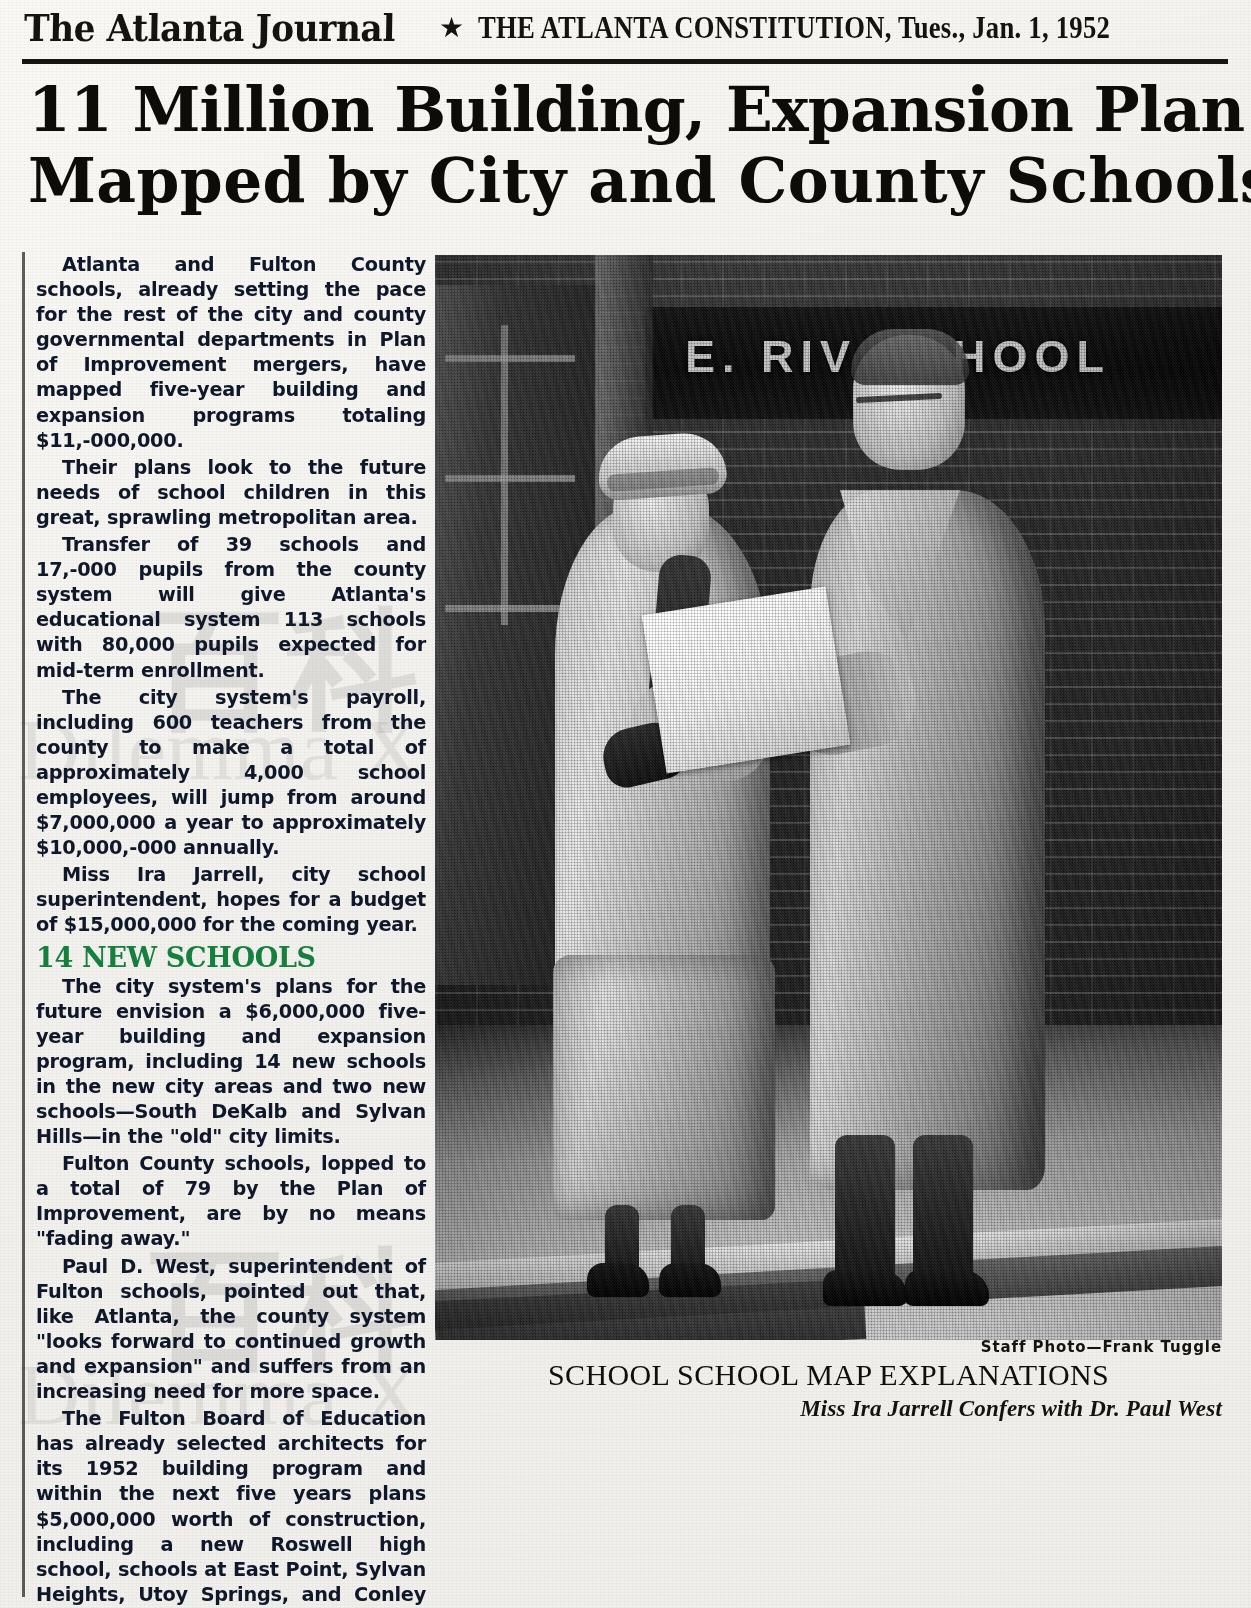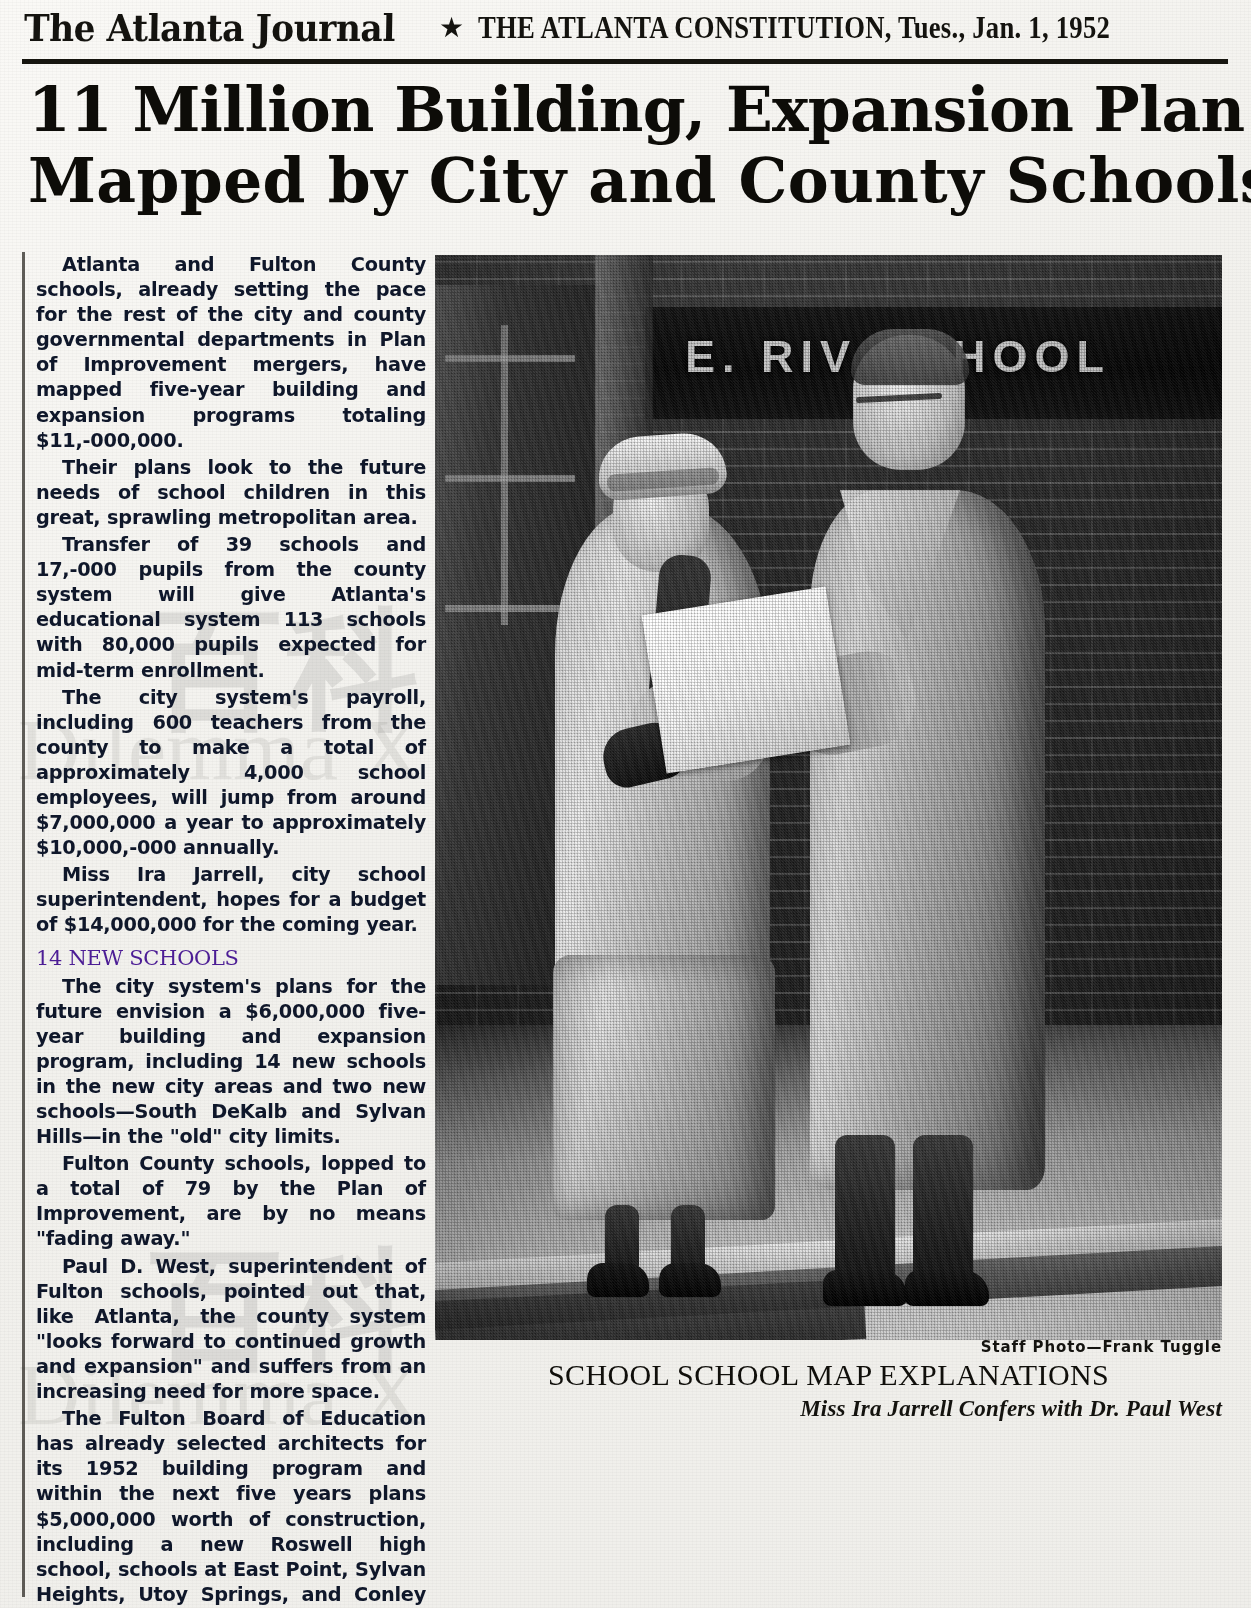--- a/index.html
+++ b/index.html
@@ -114,24 +114,24 @@
     line-height: 25.1px;
     color: #0f172a;
     text-align: justify;
     text-indent: 26px;
     margin: 0 0 2px 0;
     letter-spacing: -0.25px;
     word-spacing: 0.2px;
   }
   .subhead {
     font-family: "DejaVu Serif", serif;
-    font-weight: 400;
-    font-size: 21px;
+    font-weight: 700;
+    font-size: 27px;
     line-height: 30px;
-    color: #4c1d95;
+    color: #15803d;
     margin: 5px 0 1px 0;
     letter-spacing: -0.3px;
   }
 
   
   #photo {
     position: absolute;
     left: 435px; top: 255px;
     width: 787px; height: 1085px;
     z-index: 4;
@@ -460,21 +460,21 @@
     <div class="headline-line l1">11 Million Building, Expansion Plan</div>
     <div class="headline-line l2">Mapped by City  and County Schools</div>
   </div>
 
   <div id="column-rule"></div>
   <div id="story-column">
     <p class="para">Atlanta and Fulton County schools, already setting the pace for the rest of the city and county governmental departments in Plan of Improvement mergers, have mapped five-year building and expansion programs totaling $11,-000,000.</p>
     <p class="para">Their plans look to the future needs of school children in this great, sprawling metropolitan area.</p>
     <p class="para">Transfer of 39 schools and 17,-000 pupils from the county system will give Atlanta's educational system 113 schools with 80,000 pupils expected for mid-term enrollment.</p>
     <p class="para">The city system's payroll, including 600 teachers from the county to make a total of approximately 4,000 school employees, will jump from around $7,000,000 a year to approximately $10,000,-000 annually.</p>
-    <p class="para">Miss Ira Jarrell, city school superintendent, hopes for a budget of $14,000,000 for the coming year.</p>
+    <p class="para">Miss Ira Jarrell, city school superintendent, hopes for a budget of $15,000,000 for the coming year.</p>
     <div class="subhead">14 NEW SCHOOLS</div>
     <p class="para">The city system's plans for the future envision a $6,000,000 five-year building and expansion program, including 14 new schools in the new city areas and two new schools—South DeKalb and Sylvan Hills—in the "old" city limits.</p>
     <p class="para">Fulton County schools, lopped to a total of 79 by the Plan of Improvement, are by no means "fading away."</p>
     <p class="para">Paul D. West, superintendent of Fulton schools, pointed out that, like Atlanta, the county system "looks forward to continued growth and expansion" and suffers from an increasing need for more space.</p>
     <p class="para">The Fulton Board of Education has already selected architects for its 1952 building program and within the next five years plans $5,000,000 worth of construction, including a new Roswell high school, schools at East Point, Sylvan Heights, Utoy Springs, and Conley Heights, a Negro elementary school at East Point, and a consolidated Negro school to care for pupils now scattered in Red Oak, Union City and Enon schools.</p>
   </div>
 
   <div id="photo">
     <div id="photo-inner">
       <div class="brick"></div>

